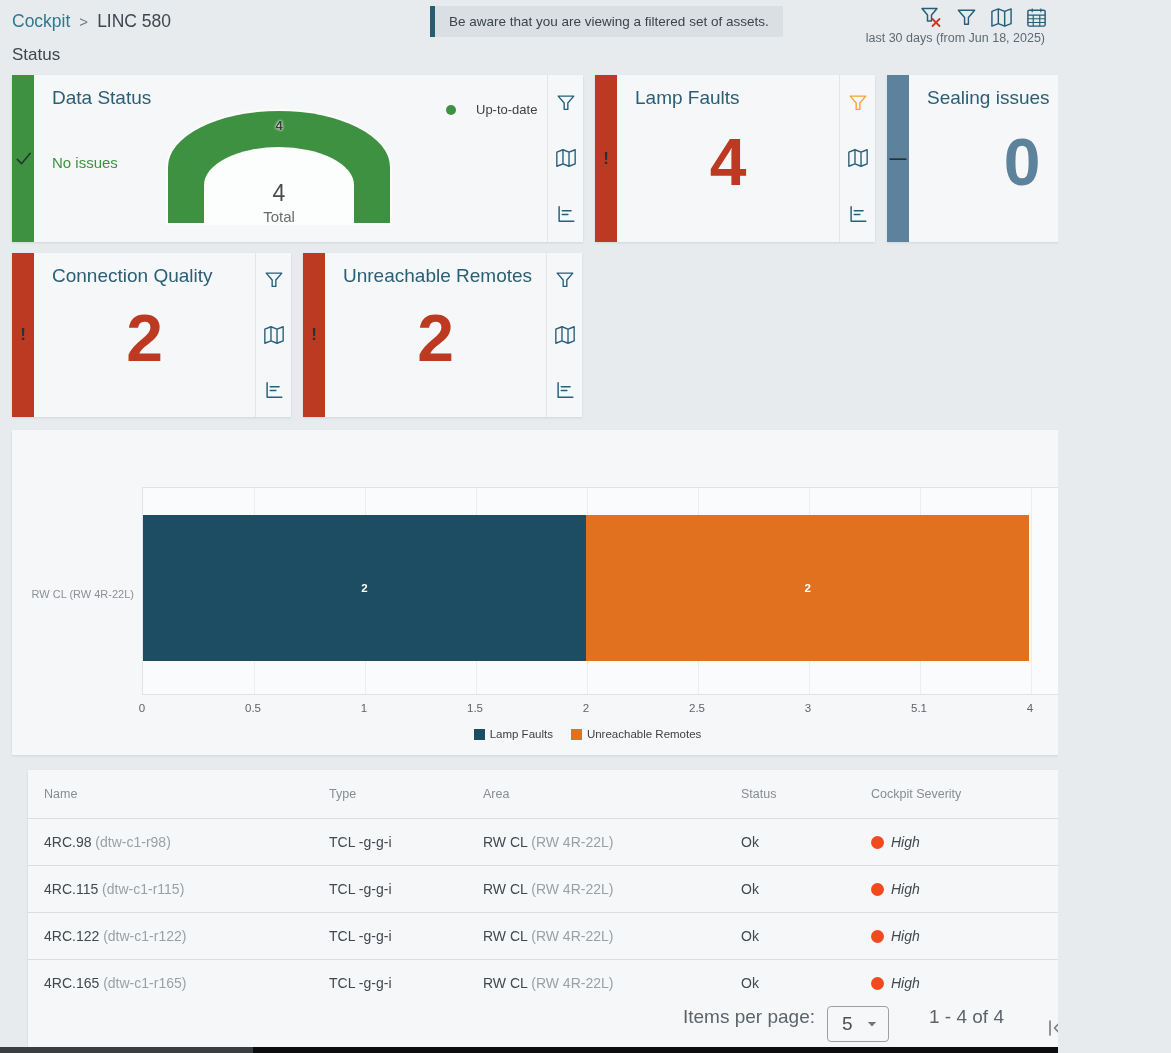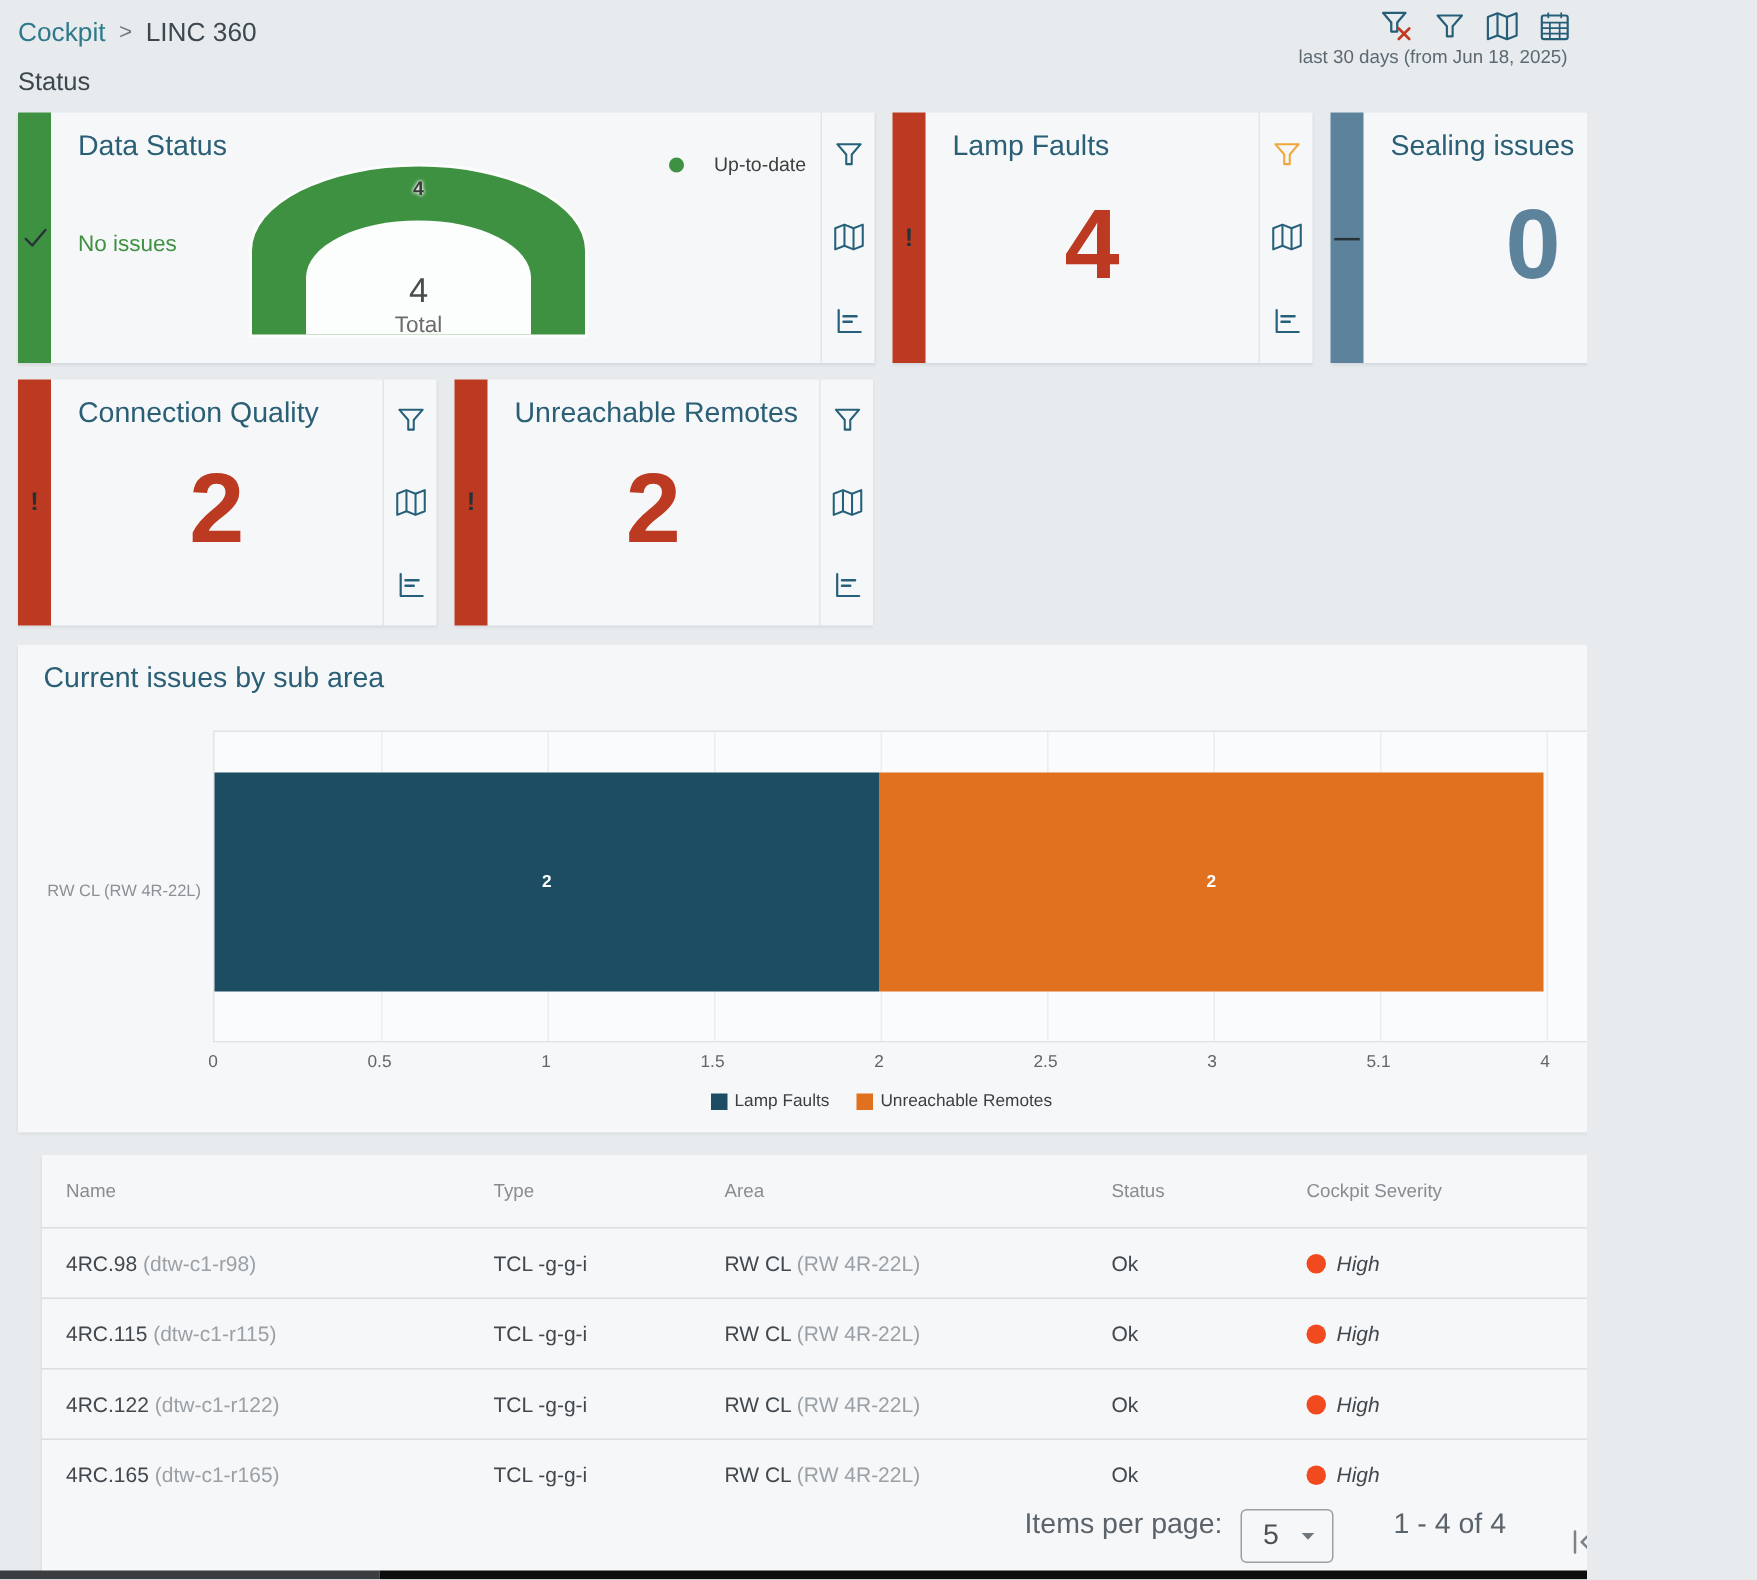--- a/index.html
+++ b/index.html
@@ -133,23 +133,24 @@
         <path d="M17 5v14M6 5.5L12.5 12L6 18.5" fill="none" stroke="currentColor" stroke-width="1.7" stroke-linecap="round" stroke-linejoin="round"></path>
       </symbol>
   </defs>
 </svg>
 
 <div class="root">
 
   <div class="breadcrumb">
     <span class="bc-link">Cockpit</span>
     <span class="bc-sep">&gt;</span>
-    <span class="bc-current">LINC 360</span>
+    <span class="bc-current">LINC 580</span>
   </div>
   <div class="subtitle">Status</div>
+  <div class="banner">Be aware that you are viewing a filtered set of assets.</div>
 
   <div class="toolbar">
     <span class="tbtn">
         <svg class="ic" width="24" height="24">
           <use href="#i-funnel-x"></use>
         </svg>
       </span>
     <span class="tbtn">
         <svg class="ic" width="23" height="23">
           <use href="#i-funnel"></use>
@@ -307,21 +308,20 @@
         </span>
       <span class="abtn">
           <svg class="ic" width="22" height="22">
             <use href="#i-hbar"></use>
           </svg>
         </span>
     </div>
   </div>
 
   <div class="card chart-card">
-    <div class="chart-title">Current issues by sub area</div>
     <div class="cat-label">RW CL (RW 4R-22L)</div>
     <div class="plot">
       <div class="grid" style="left:111px"></div>
         <div class="grid" style="left:222px"></div>
       <div class="grid" style="left:333px"></div>
         <div class="grid" style="left:444px"></div>
       <div class="grid" style="left:555px"></div>
         <div class="grid" style="left:666px"></div>
       <div class="grid" style="left:777px"></div>
         <div class="grid" style="left:888px"></div>

